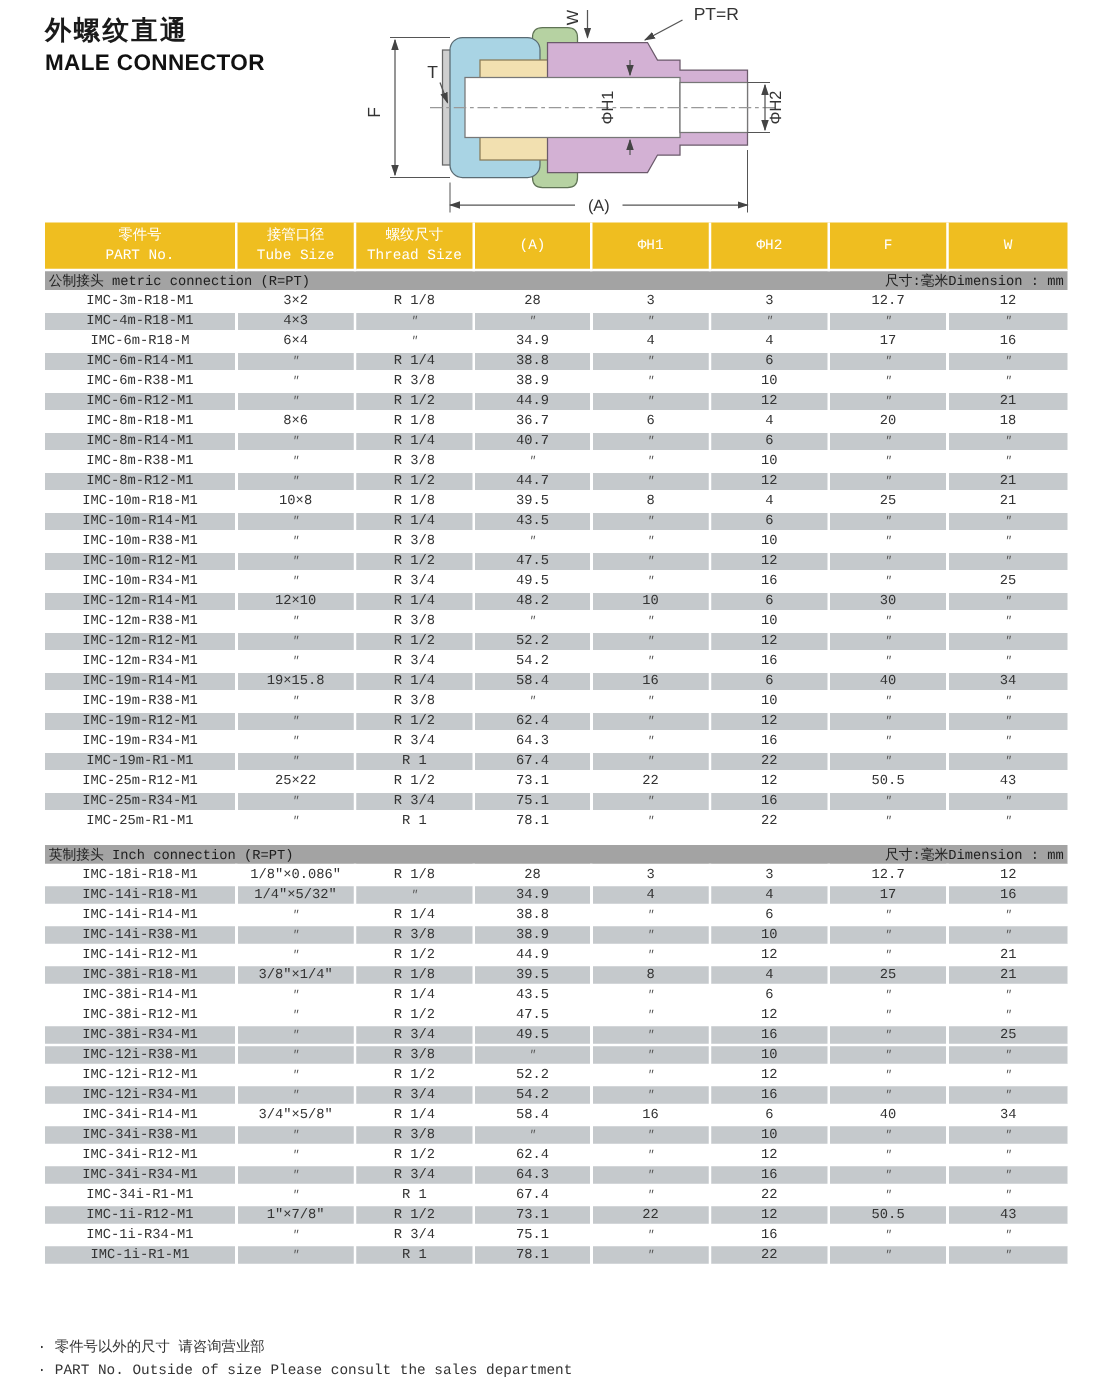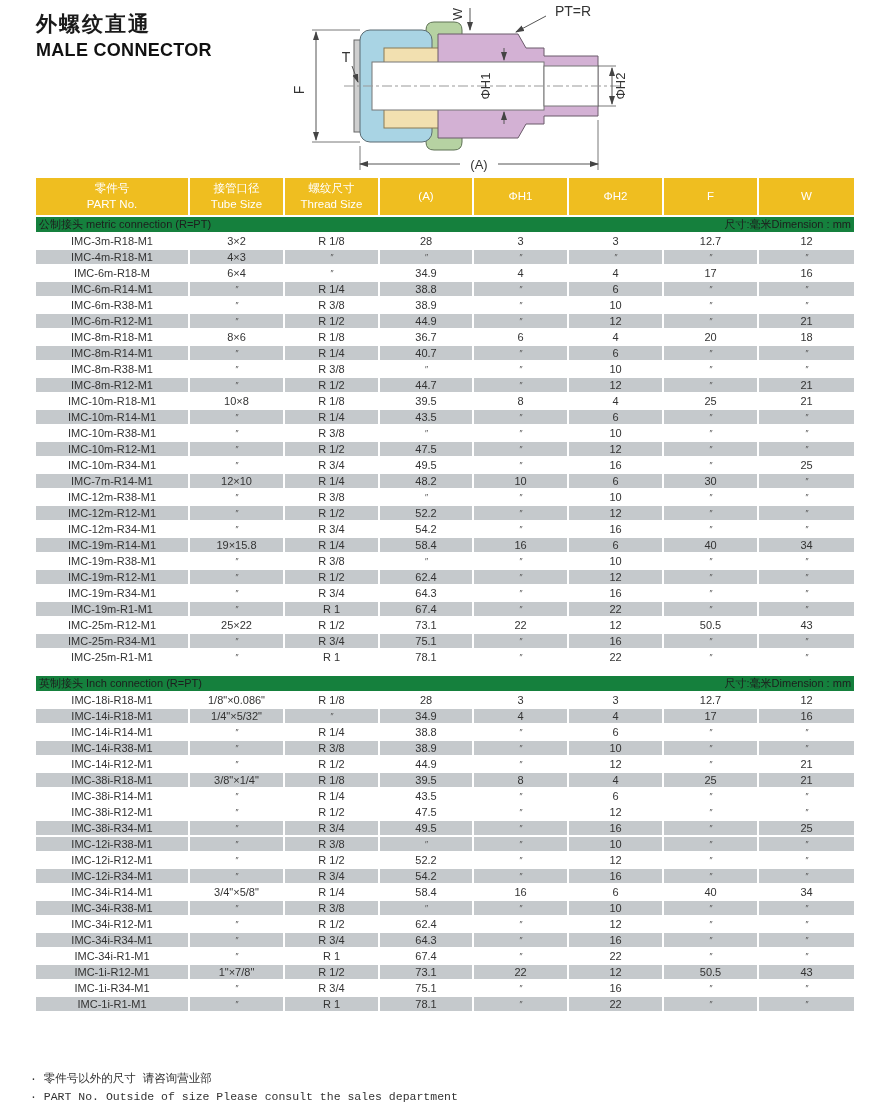--- a/index.html
+++ b/index.html
@@ -8,39 +8,39 @@
     font-family:"Liberation Sans", sans-serif; color:#222;
     overflow:hidden;
   }
   .title-block { position:absolute; left:36px; top:10px; }
   .title-zh { font-size:21px; font-weight:bold; color:#1a1a1a; letter-spacing:2px; }
   .title-en { font-size:18px; font-weight:bold; color:#111; margin-top:2px; letter-spacing:0.3px; }
 
   .diagram-wrap { position:absolute; left:288px; top:0px; width:344px; height:176px; }
   svg text { font-family:"Liberation Sans", sans-serif; fill:#333; }
 
-  .tbl { position:absolute; left:36px; width:818px; border-collapse:collapse; table-layout:fixed; }
+  .tbl { position:absolute; left:36px; width:818px; border-collapse:collapse; table-layout:fixed;font-family:Liberation Mono, monospace; }
   .tbl-metric { top:178px; }
   .tbl-inch   { top:676px; }
   col.c1{width:153px} col.c2{width:95px} col.c3{width:95px} col.c4{width:94px}
   col.c5{width:95px} col.c6{width:95px} col.c7{width:95px} col.c8{width:96px}
 
   .tbl th {
     background:#efbe20; color:#ffffff; font-weight:normal; font-size:11.5px;
     height:37px; vertical-align:middle; line-height:1.35; text-align:center;
     border-right:2px solid #fff; border-bottom:2px solid #fff; padding:0;
   }
   .tbl th:last-child, .tbl td:last-child { border-right:none; }
   .tbl td {
     font-size:11px; color:#333; height:14px; padding:0 2px; text-align:center;
     border-right:2px solid #fff; border-bottom:2px solid #fff; white-space:nowrap;
     overflow:hidden;
   }
   tr.alt td { background:#c5c9cc; }
-  td.section-bar { background:#15803d; height:15px; padding:0; }
+  td.section-bar { background:#a3a3a3; height:15px; padding:0; }
   .section-bar-inner {
     display:flex; justify-content:space-between; align-items:center;
     font-size:11px; color:#1d1d1d; padding:0 3px; height:15px;
   }
   .section-label { white-space:nowrap; }
   .dim-note { white-space:nowrap;margin-left:32px; }
   td.ditto { font-style:italic; font-size:9px; color:#555; }
 
   .footnotes { position:absolute; left:30px; top:1070px;font-family:Liberation Mono, monospace; }
   .footnote { font-size:11.5px; color:#333; line-height:1.55; }
@@ -305,21 +305,21 @@
         <td>IMC-10m-R34-M1</td>
         <td class="ditto">″</td>
         <td>R 3/4</td>
         <td>49.5</td>
         <td class="ditto">″</td>
         <td>16</td>
         <td class="ditto">″</td>
         <td>25</td>
       </tr>
       <tr class="alt">
-        <td>IMC-7m-R14-M1</td>
+        <td>IMC-12m-R14-M1</td>
         <td>12×10</td>
         <td>R 1/4</td>
         <td>48.2</td>
         <td>10</td>
         <td>6</td>
         <td>30</td>
         <td class="ditto">″</td>
       </tr>
       <tr>
         <td>IMC-12m-R38-M1</td>

